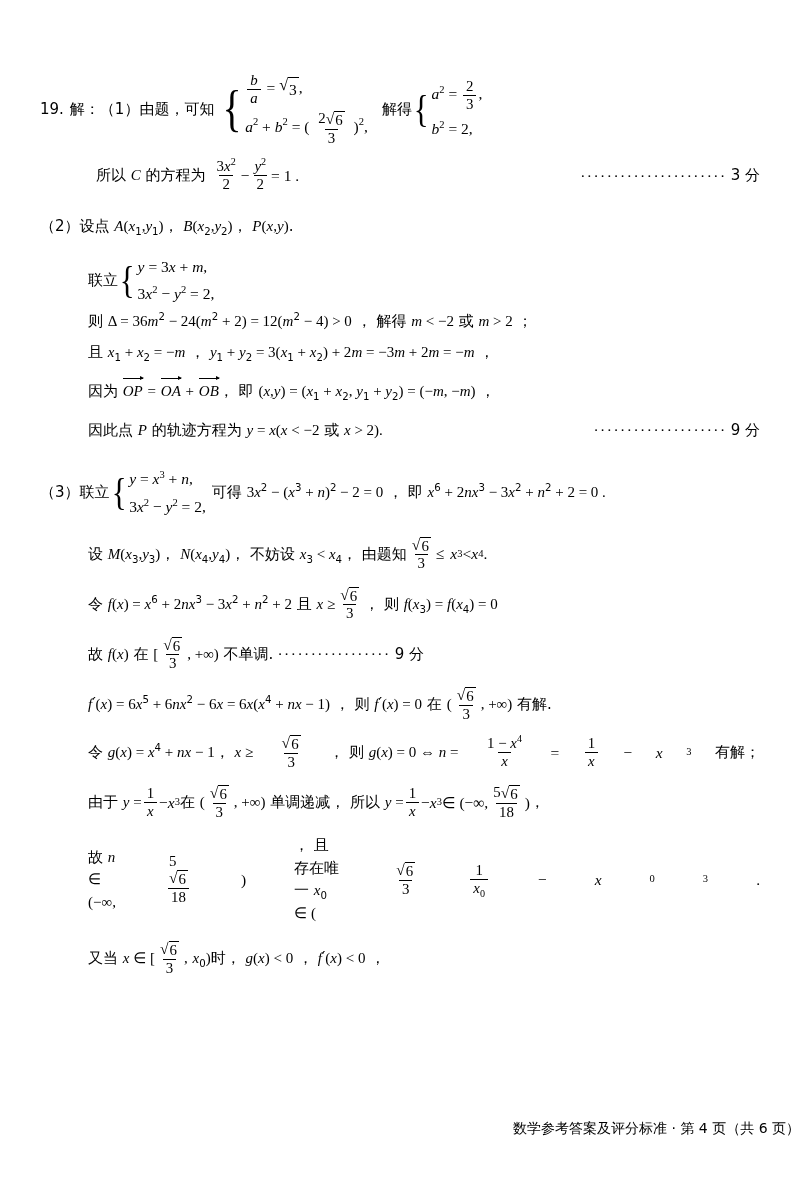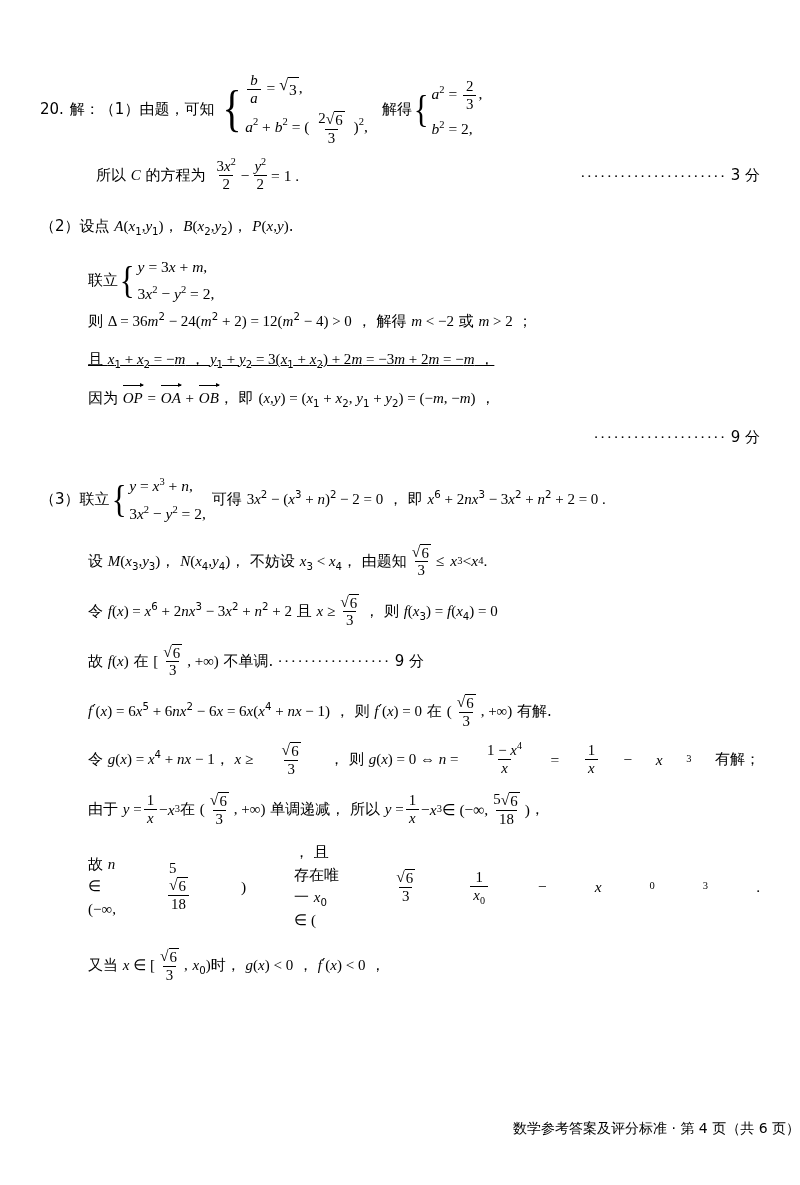--- a/index.html
+++ b/index.html
@@ -115,21 +115,21 @@
   .prime { font-style: italic; }
 </style>
 </head>
 <body>
 
 <div class="page">
   <div class="content">
 
     <div class="blk">
       <div class="line">
-        <span class="label cn">20.</span>
+        <span class="label cn">19.</span>
         <span class="sp"></span>
         <span class="label cn">解：</span>
         <span class="label cn">（1）</span>
         <span class="label cn">由题，可知</span>
         <span class="sp"></span>
 
         <span class="sys sys-tall">
           <span class="brace">{</span>
           <span class="rows">
             <div>
@@ -212,34 +212,35 @@
             <div><span class="mn">3</span><span class="mi">x</span><sup>2</sup><span class="mn"> − </span><span class="mi">y</span><sup>2</sup><span class="mn"> = 2,</span></div>
           </span>
         </span>
         <span class="sp"></span>
       </div>
 
       <div class="line indent1" style="">
         <span class="cn">则 <span class="mn">Δ = 36</span><span class="mi">m</span><sup>2</sup><span class="mn"> − 24</span><span class="mn">(</span><span class="mi">m</span><sup>2</sup><span class="mn"> + 2) = 12(</span><span class="mi">m</span><sup>2</sup><span class="mn"> − 4) &gt; 0</span> ， 解得 <span class="mi">m</span><span class="mn"> &lt; −2</span> 或 <span class="mi">m</span><span class="mn"> &gt; 2</span> ；</span>
       </div>
 
-      <div class="line indent1" style="margin-top:16px;text-decoration:underline;">
+      <div class="line indent1" style="margin-top:9px;">
         <span class="cn">且 <span class="mi">x</span><sub>1</sub><span class="mn"> + </span><span class="mi">x</span><sub>2</sub><span class="mn"> = −</span><span class="mi">m</span> ， <span class="mi">y</span><sub>1</sub><span class="mn"> + </span><span class="mi">y</span><sub>2</sub><span class="mn"> = 3(</span><span class="mi">x</span><sub>1</sub><span class="mn"> + </span><span class="mi">x</span><sub>2</sub><span class="mn">) + 2</span><span class="mi">m</span><span class="mn"> = −3</span><span class="mi">m</span><span class="mn"> + 2</span><span class="mi">m</span><span class="mn"> = −</span><span class="mi">m</span> ，</span>
       </div>
 
       <div class="line indent1" style="margin-top:16px;">
         <span class="cn">因为
           <span class="vec"><span class="bar"></span><span class="mi">OP</span></span>
           <span class="mn">=</span>
           <span class="vec"><span class="bar"></span><span class="mi">OA</span></span>
           <span class="mn">+</span>
           <span class="vec"><span class="bar"></span><span class="mi">OB</span></span>， 即 <span class="mn">(</span><span class="mi">x</span><span class="mn">,</span><span class="mi">y</span><span class="mn">) = (</span><span class="mi">x</span><sub>1</sub><span class="mn"> + </span><span class="mi">x</span><sub>2</sub><span class="mn">, </span><span class="mi">y</span><sub>1</sub><span class="mn"> + </span><span class="mi">y</span><sub>2</sub><span class="mn">) = (−</span><span class="mi">m</span><span class="mn">, −</span><span class="mi">m</span><span class="mn">)</span> ，</span>
       </div>
 
       <div class="line indent1" style="margin-top:16px;">
+        <span class="cn">因此点 <span class="mi">P</span> 的轨迹方程为 <span class="mi">y</span><span class="mn"> = </span><span class="mi">x</span><span class="mn">(</span><span class="mi">x</span><span class="mn"> &lt; −2</span> 或 <span class="mi">x</span><span class="mn"> &gt; 2).</span></span>
         <span style="flex:1"></span>
         <span class="dots">····················</span>
         <span class="score cn">9 分</span>
       </div>
     </div>
 
     <div class="blk" style="margin-top:24px;">
       <div class="line">
         <span class="cn">（3）</span>
         <span class="cn">联立</span>

